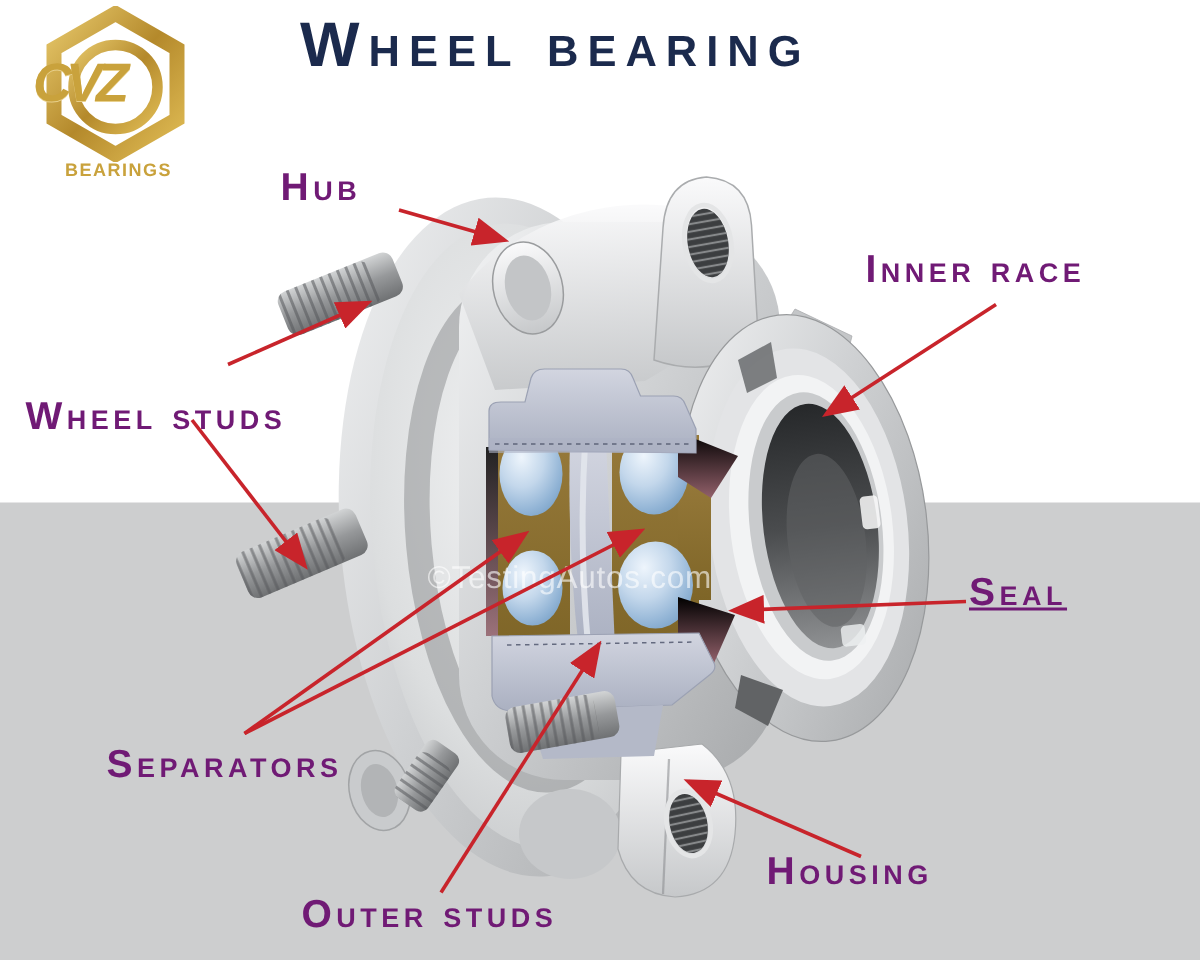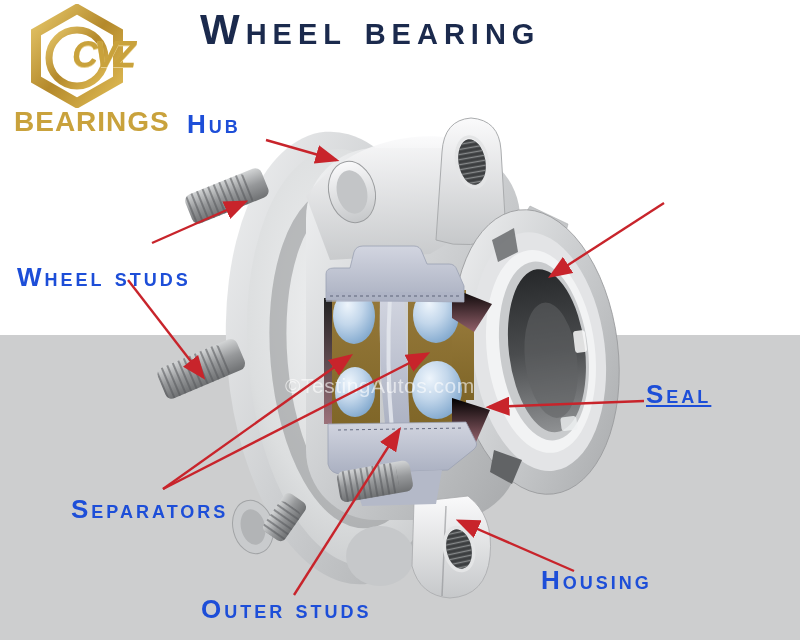--- a/index.html
+++ b/index.html
@@ -15,44 +15,44 @@
   }
   svg.bearing,svg.arrows{position:absolute;left:0;top:0;width:800px;height:640px;}
   svg.arrows{pointer-events:none;}
   .title{
     position:absolute;left:200px;top:6px;margin:0;
     font-size:42px;font-weight:700;letter-spacing:6px;
     font-variant:small-caps;color:#1b2a4d;white-space:nowrap;
   }
   .lbl{
     position:absolute;font-size:26px;font-weight:700;letter-spacing:3px;
-    font-variant:small-caps;color:#1d4ed8;white-space:nowrap;line-height:1.1;
+    font-variant:small-caps;color:#701a75;white-space:nowrap;line-height:1.1;
   }
   .lbl-hub{left:187px;top:110px;}
   .lbl-inner-race{left:577px;top:165px;}
   .lbl-wheel-studs{left:17px;top:239px;margin-top:24px;}
   .lbl-seal{left:646px;top:380px;text-decoration:underline;}
   .lbl-separators{left:71px;top:495px;}
   .lbl-outer-race{left:201px;top:595px;}
-  .lbl-housing{left:511px;top:566px;margin-left:30px;}
+  .lbl-housing{left:511px;top:566px;}
   .watermark{
     position:absolute;left:285px;top:374px;
     font-size:21px;font-weight:400;letter-spacing:.5px;
     color:rgba(255,255,255,.6);white-space:nowrap;
   }
   .logo{position:absolute;left:14px;top:2px;width:130px;height:132px;}
   .logo svg{position:absolute;left:8px;top:2px;}
   .logo .cvz{
-    position:absolute;left:8px;top:32px;width:110px;text-align:right;
+    position:absolute;left:8px;top:32px;width:110px;text-align:left;
     font-size:36px;font-weight:700;font-style:italic;letter-spacing:-4px;
     color:#c9a23c;text-shadow:0 1px 0 #e8d08d;
   }
   .logo .brandname{
     position:absolute;left:0;top:104px;width:130px;text-align:center;
-    font-size:28px;font-weight:700;letter-spacing:1px;color:#c9a23c;
+    font-size:12px;font-weight:700;letter-spacing:1px;color:#c9a23c;
   }
 </style>
 </head>
 <body>
 
 <div class="stage">
 
   <div class="band"></div>
 
   <svg class="bearing" viewBox="0 0 800 640">
@@ -238,19 +238,20 @@
       <polygon points="55,5 96,28.5 96,75.5 55,99 14,75.5 14,28.5" fill="none" stroke="url(#goldG)" stroke-width="10"></polygon>
       <circle cx="55" cy="54" r="28" fill="none" stroke="url(#goldG)" stroke-width="7"></circle>
     </svg>
     <div class="cvz">CVZ</div>
     <div class="brandname">BEARINGS</div>
   </div>
 
   <h1 class="title">Wheel bearing</h1>
 
   <div class="lbl lbl-hub">Hub</div>
+  <div class="lbl lbl-inner-race">Inner race</div>
   <div class="lbl lbl-wheel-studs">Wheel studs</div>
   <div class="lbl lbl-seal">Seal</div>
   <div class="lbl lbl-separators">Separators</div>
   <div class="lbl lbl-outer-race">Outer studs</div>
   <div class="lbl lbl-housing">Housing</div>
 
 </div>
 
 </body></html>

